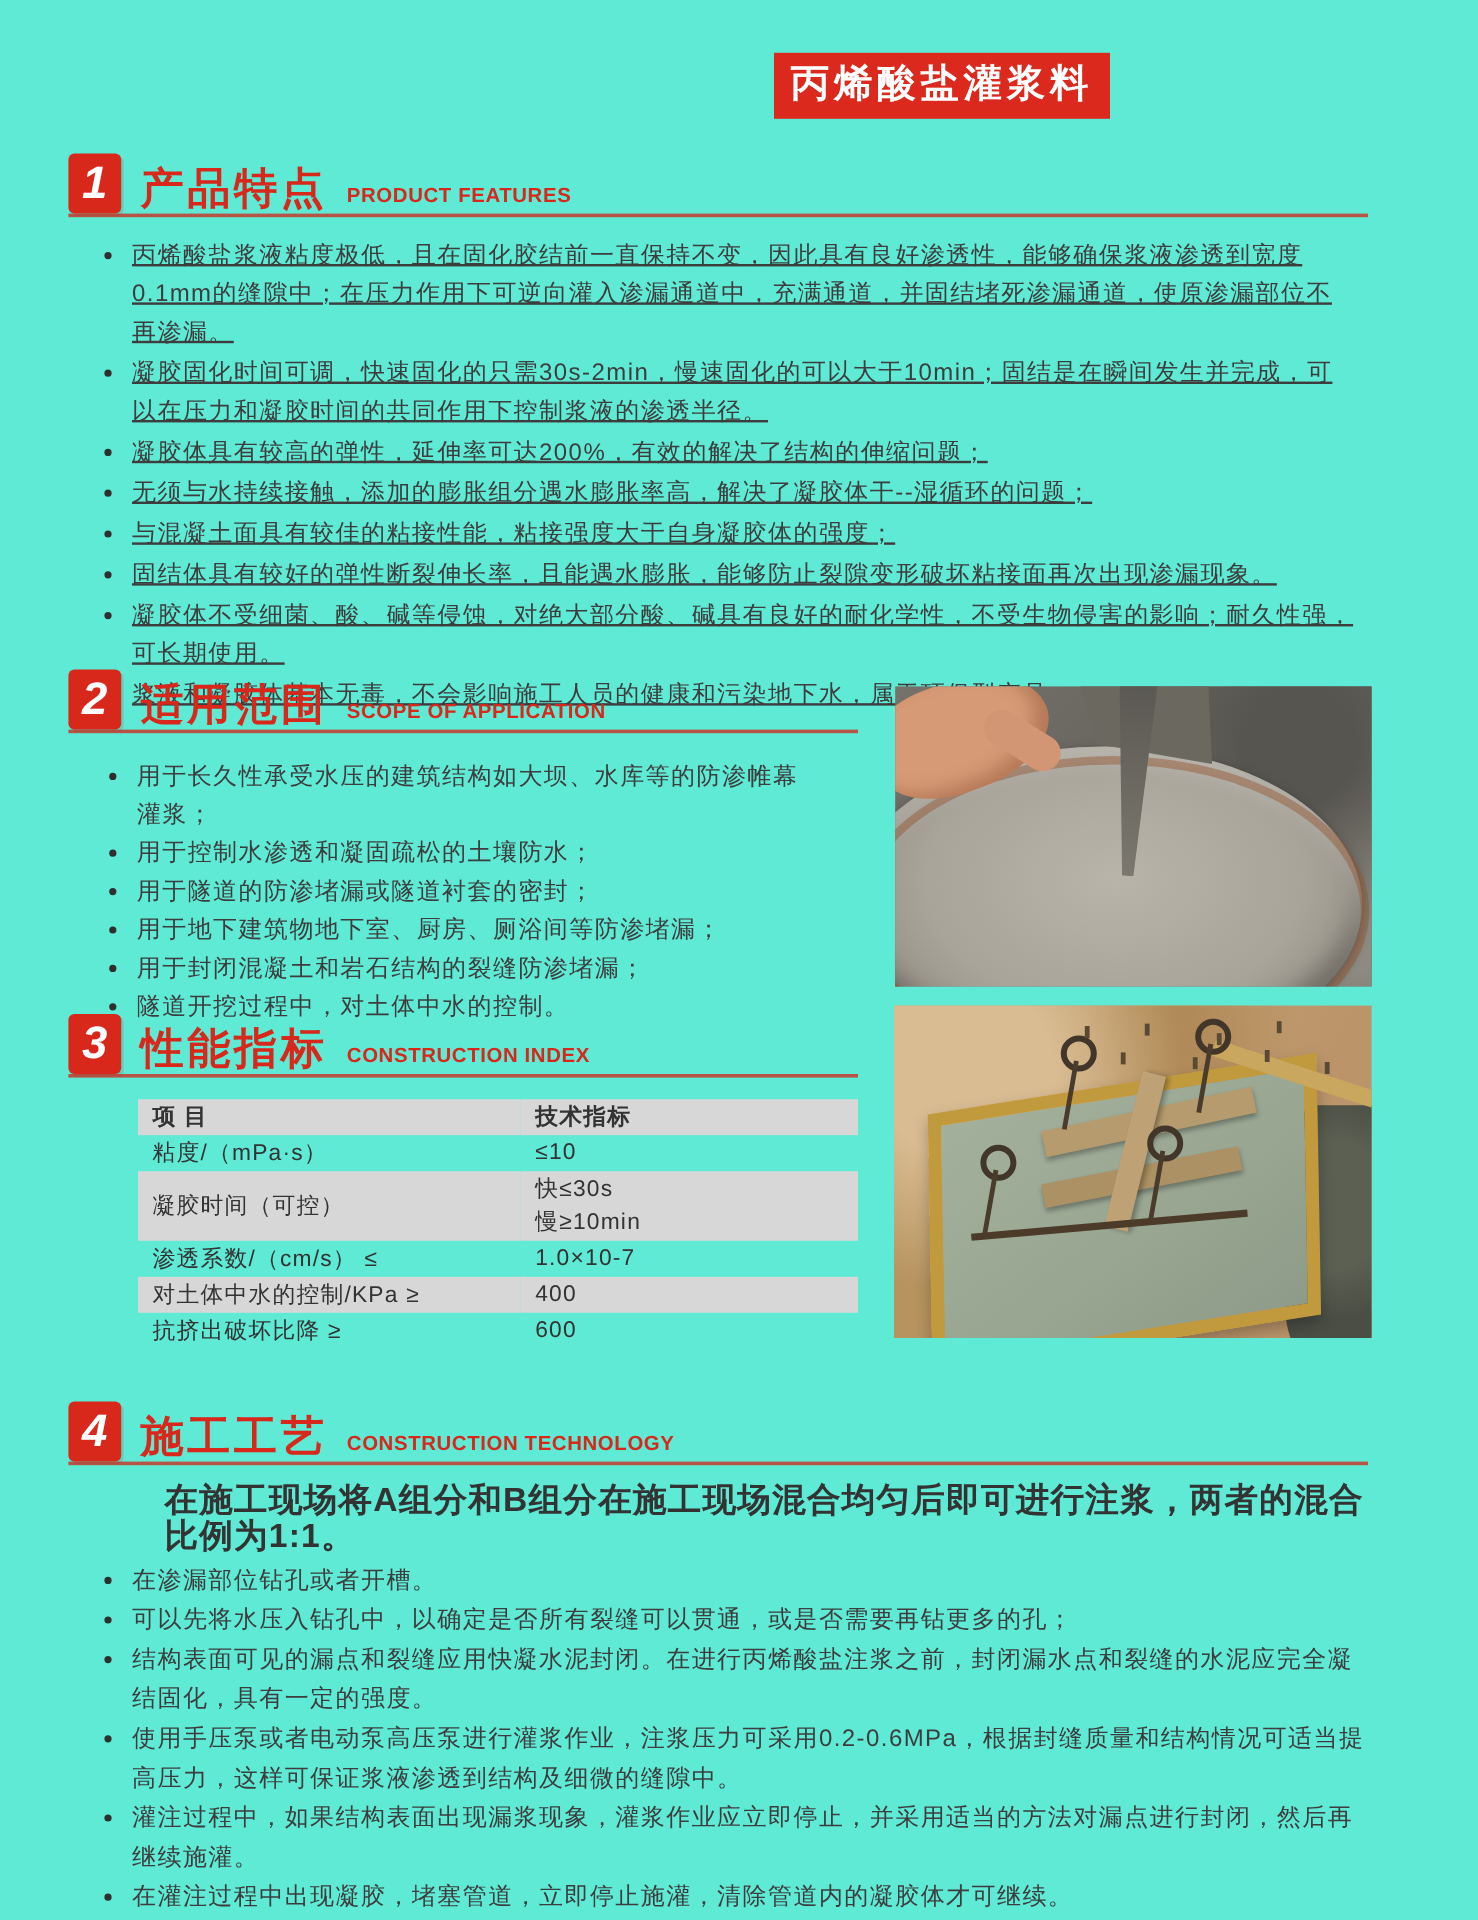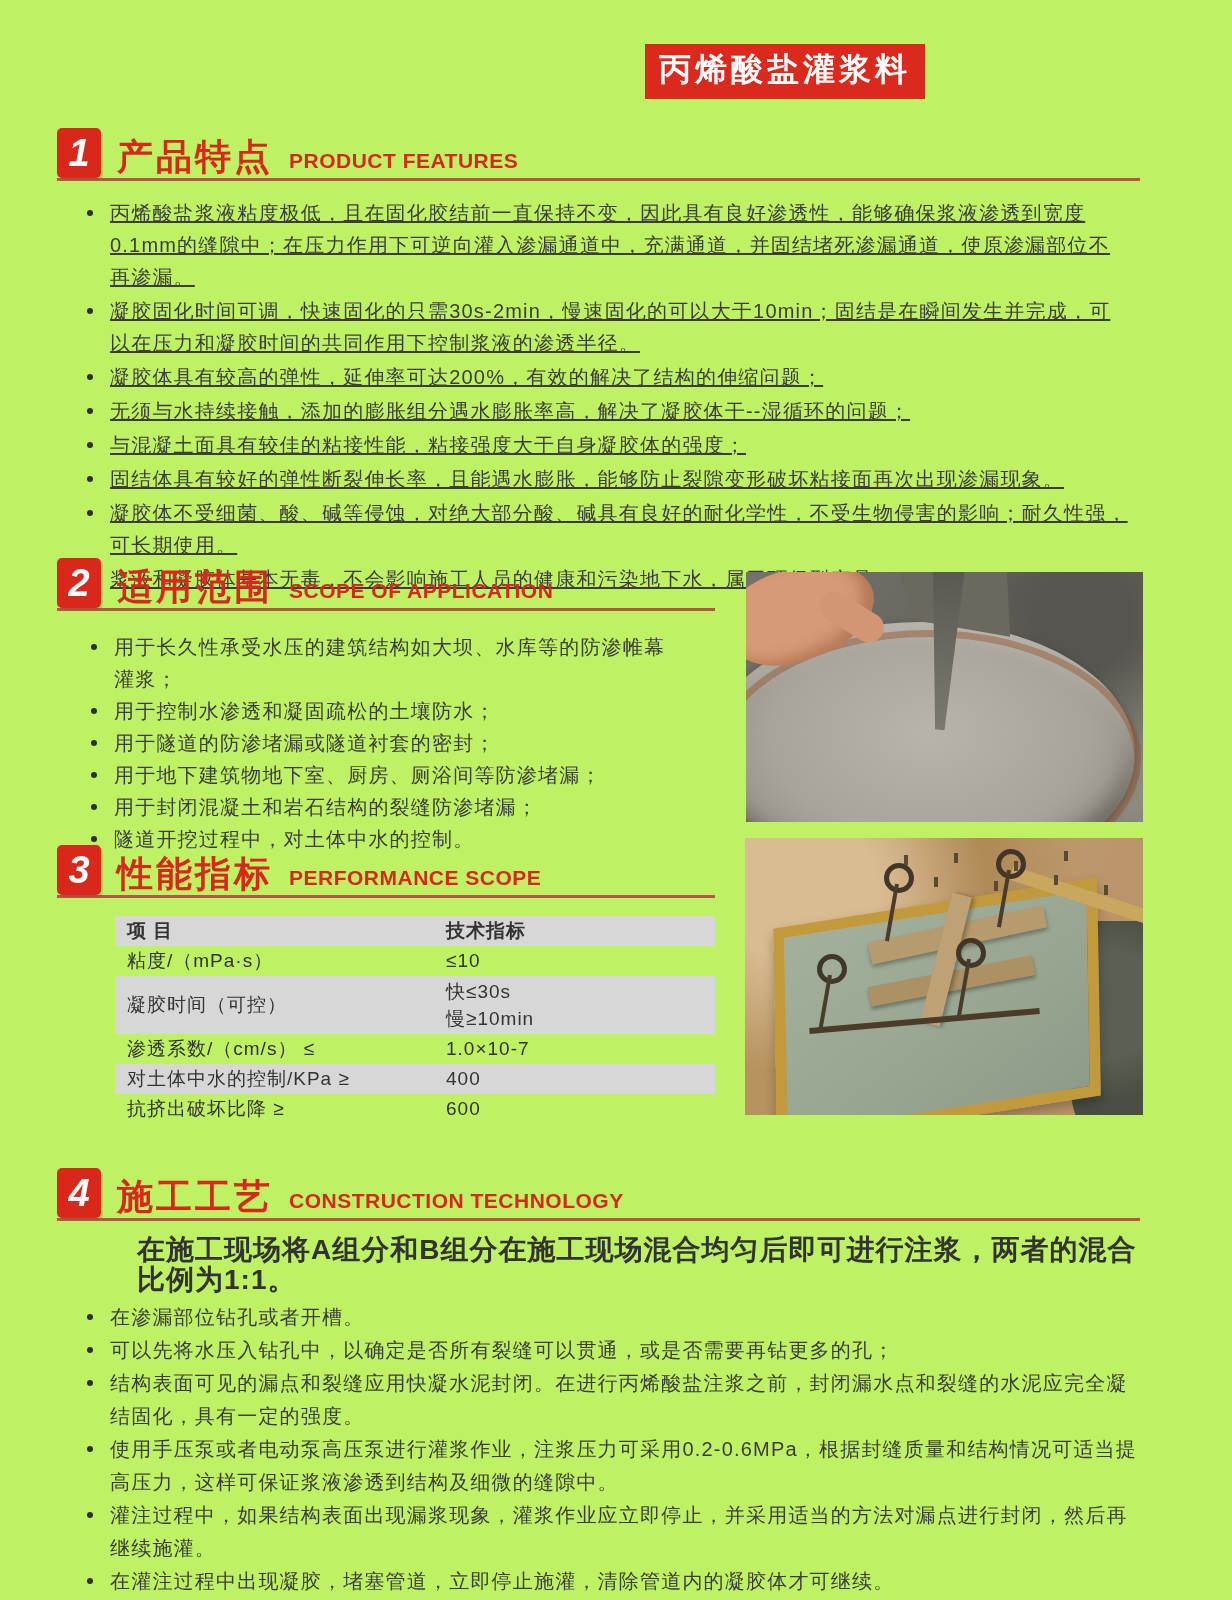--- a/index.html
+++ b/index.html
@@ -1,35 +1,35 @@
 <!DOCTYPE html>
 <html><head>
 <meta charset="utf-8">
 <style>
   html,body{margin:0;padding:0;background:#ffffff;}
   body{width:1232px;height:1600px;overflow:hidden;}
-  .page{position:relative;width:1232px;height:1600px;background:#bef264;
+  .page{position:relative;width:1232px;height:1600px;background:#5eead4;
         font-family:"Liberation Sans","DejaVu Sans",sans-serif;color:#3d3d3d;}
 
   
   .title-banner{position:absolute;left:645px;top:44px;background:#db2a1d;color:#ffffff;
     font-size:32px;font-weight:bold;letter-spacing:4px;padding:4px 14px 7px 14px;}
 
   
   .sec{position:absolute;left:57px;}
   .sec-header{display:flex;align-items:flex-end;gap:16px;border-bottom:3px solid #b65546;
     padding-bottom:0px;}
   .sec-header.wide{width:1083px;}
   .sec-header.narrow{width:658px;}
   .num-box{width:44px;height:50px;background:#d8281c;border-radius:5px;color:#fff;
     font-size:38px;font-weight:bold;font-style:italic;display:flex;align-items:center;
     justify-content:center;box-shadow:2px 2px 0 rgba(150,40,30,.15);}
   .zh-title{font-size:36px;font-weight:bold;color:#d8281c;letter-spacing:3px;line-height:1;
     padding-bottom:3px;}
-  .en-title{font-size:21px;font-weight:bold;color:#d8281c;letter-spacing:.5px;padding-bottom:5px;}
+  .en-title{font-size:17px;font-weight:bold;color:#d8281c;letter-spacing:.5px;padding-bottom:5px;}
 
   
   ul.bullets{list-style:none;margin:0;padding:0;}
   .bullets li{display:flex;align-items:flex-start;font-size:20px;letter-spacing:1.2px;}
   .sec1 .bullets{margin:16px 0 0 24px;width:1050px;text-decoration:underline;}
   .sec1 .bullets li{line-height:32px;margin-bottom:2px;}
   .sec2 .bullets{margin:20px 0 0 28px;width:600px;}
   .sec2 .bullets li{line-height:32px;margin-bottom:0px;}
   .sec4 .bullets{margin:4px 0 0 24px;width:1058px;}
   .sec4 .bullets li{line-height:33px;margin-bottom:0px;}
@@ -196,21 +196,21 @@
           <span class="dot"></span>
           <span>隧道开挖过程中，对土体中水的控制。</span>
         </li>
     </ul>
   </div>
 
   <div class="sec sec3">
     <div class="sec-header narrow">
       <div class="num-box">3</div>
       <div class="zh-title">性能指标</div>
-      <div class="en-title">PERFORMANCE SCOPE</div>
+      <div class="en-title">CONSTRUCTION INDEX</div>
     </div>
     <table class="perf-table">
       <thead>
         <tr class="g">
           <th class="c1">项 目</th>
           <th>技术指标</th>
         </tr>
       </thead>
       <tbody>
         <tr>

